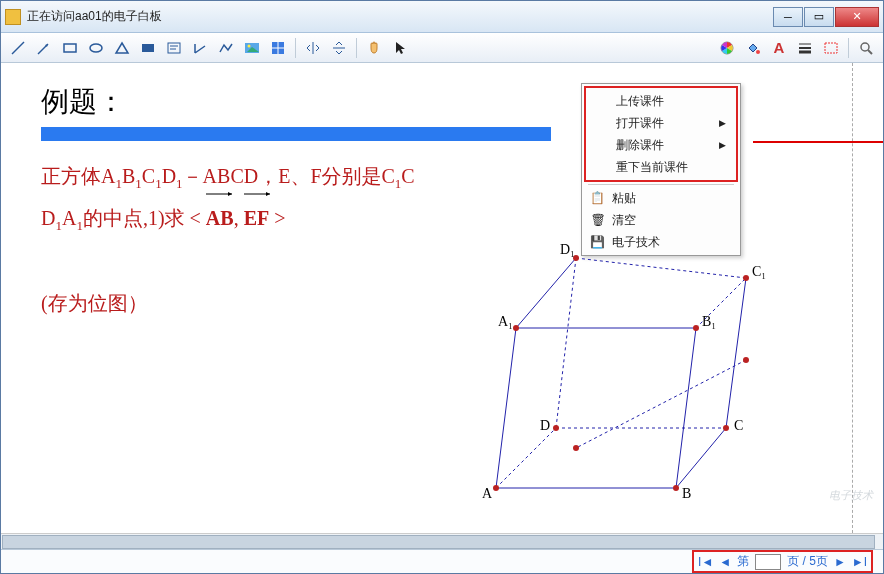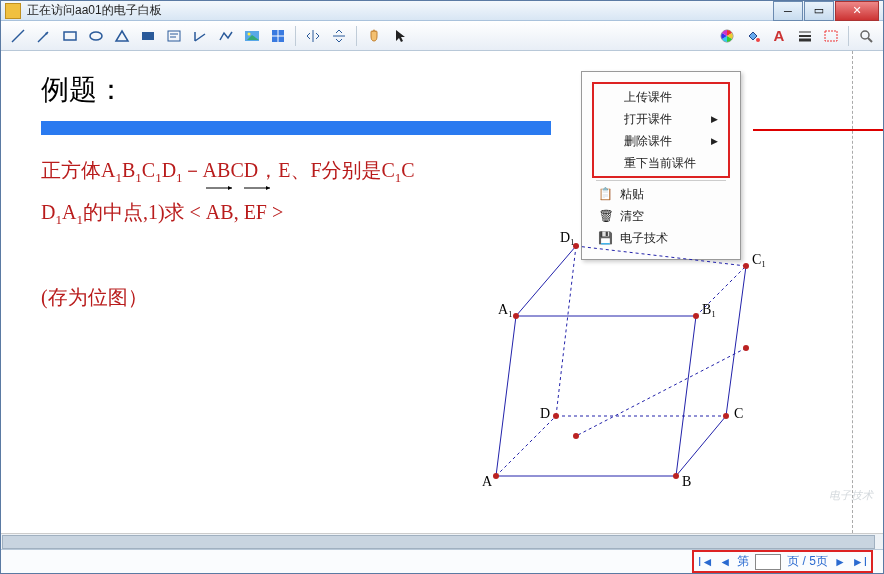--- a/index.html
+++ b/index.html
@@ -1,38 +1,38 @@
 <!DOCTYPE html>
 <html><head>
 <meta charset="utf-8">
 <style>
 * { margin: 0; padding: 0; box-sizing: border-box; }
 body { font-family: "Microsoft YaHei", SimSun, sans-serif; background: #fff; overflow: hidden; width: 884px; height: 574px; position: relative; }
 .window { width: 884px; height: 574px; border: 1px solid #5a7aa3; background: #fff; display: flex; flex-direction: column; }
-.titlebar { height: 20px; background: linear-gradient(#f4f8fc, #d8e6f4); display: flex; align-items: center; padding: 0 4px; border-bottom: 1px solid #a9c2dc; }
+.titlebar { height: 32px; background: linear-gradient(#f4f8fc, #d8e6f4); display: flex; align-items: center; padding: 0 4px; border-bottom: 1px solid #a9c2dc; }
 .titlebar-icon { width: 16px; height: 16px; background: #f0c040; border: 1px solid #c09020; margin-right: 6px; }
 .titlebar-text { flex: 1; font-size: 12px; color: #222; }
 .win-controls { display: flex; gap: 1px; }
 .win-btn { width: 30px; height: 20px; font-size: 11px; display: flex; align-items: center; justify-content: center; cursor: pointer; border: 1px solid #6a8ab0; background: linear-gradient(#eaf3fb,#c8dcef); }
 .win-btn.close { width: 44px; background: linear-gradient(#e88,#c33); color: #fff; border-color: #a33; }
 .toolbar { height: 30px; background: linear-gradient(#fff,#e8eef6); border-bottom: 1px solid #b8c8d8; display: flex; align-items: center; padding: 0 6px; gap: 4px; }
 .tb-sep { width: 1px; height: 20px; background: #c0ccd8; margin: 0 2px; }
 .tb-btn { width: 22px; height: 22px; display: flex; align-items: center; justify-content: center; cursor: pointer; border: 1px solid transparent; }
 .tb-spacer { flex: 1; }
 .canvas-area { flex: 1; position: relative; background: #fff; overflow: hidden; }
 .margin-line { position: absolute; right: 30px; top: 0; bottom: 0; border-right: 1px dashed #aaa; }
 .content-text { position: absolute; left: 40px; top: 20px; width: 520px; }
-.title-text { font-size: 28px; font-family: SimSun, serif; color: #000; margin-bottom: 12px; }
+.title-text { font-size: 28px; font-family: SimSun, serif; color: #000; margin-bottom: 6px; }
 .blue-bar { height: 14px; background: #2a7af0; margin-bottom: 14px; width: 510px; }
 .red-line { position: absolute; right: 0; top: 78px; width: 130px; height: 2px; background: #d00; }
 .problem-text { font-size: 20px; font-family: SimSun, serif; color: #b91c1c; line-height: 2.1; }
 .sub { font-size: 13px; vertical-align: sub; }
-.vec-wrap { position: relative; display: inline-block; }
+.vec-wrap { position: relative; display: inline-block; font-weight: bold; }
 .vec-arrow { position: absolute; top: -8px; left: 0; right: 0; height: 8px; }
-.ctx-menu { position: absolute; left: 580px; top: 20px; width: 160px; background: #fdfdfd; border: 1px solid #999; box-shadow: 2px 2px 4px rgba(0,0,0,.2); font-size: 12px; padding: 10px; }
+.ctx-menu { position: absolute; left: 580px; top: 20px; width: 160px; background: #fdfdfd; border: 1px solid #999; box-shadow: 2px 2px 4px rgba(0,0,0,.2); font-size: 12px; padding: 2px; }
 .ctx-red-box { border: 2px solid #d22; padding: 2px 2px; }
 .ctx-item { height: 22px; display: flex; align-items: center; padding: 0 8px 0 28px; cursor: pointer; position: relative; color: #222; }
 .ctx-arrow { position: absolute; right: 8px; font-size: 9px; }
 .ctx-sep { height: 1px; background: #ccc; margin: 2px 4px; }
 .ctx-icon { position: absolute; left: 6px; width: 16px; height: 16px; display: flex; align-items: center; justify-content: center; font-size: 12px; }
 .cube-svg { position: absolute; left: 455px; top: 145px; }
 .statusbar { height: 24px; border-top: 1px solid #b8c8d8; display: flex; align-items: center; justify-content: flex-end; padding: 0 10px; font-size: 12px; background: #fafcfe; }
 .hscroll { height: 16px; background: #eef2f6; border-top: 1px solid #ccc; }
 .hscroll-thumb { height: 14px; background: #c8d4e0; border: 1px solid #a0b0c0; margin: 1px; width: 99%; }
 .nav-red { border: 2px solid #d22; padding: 1px 4px; display: flex; align-items: center; gap: 6px; color: #2a6ad0; margin-left: 10px; }

